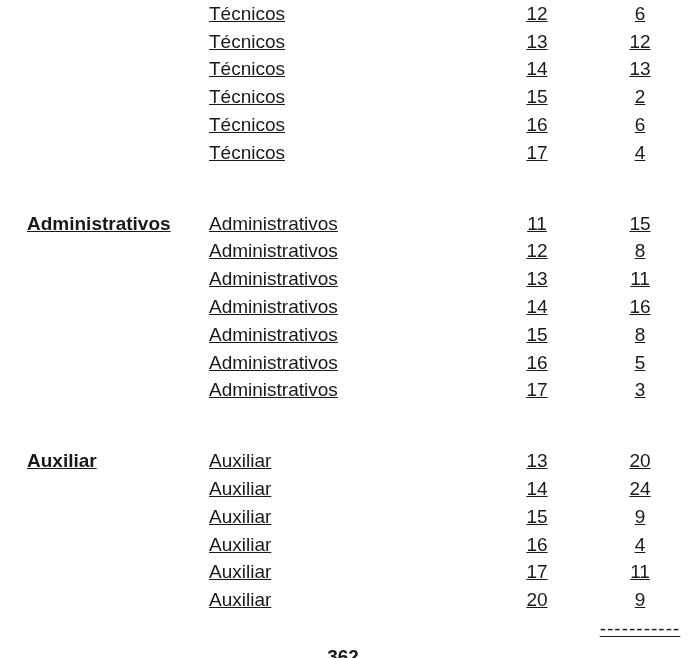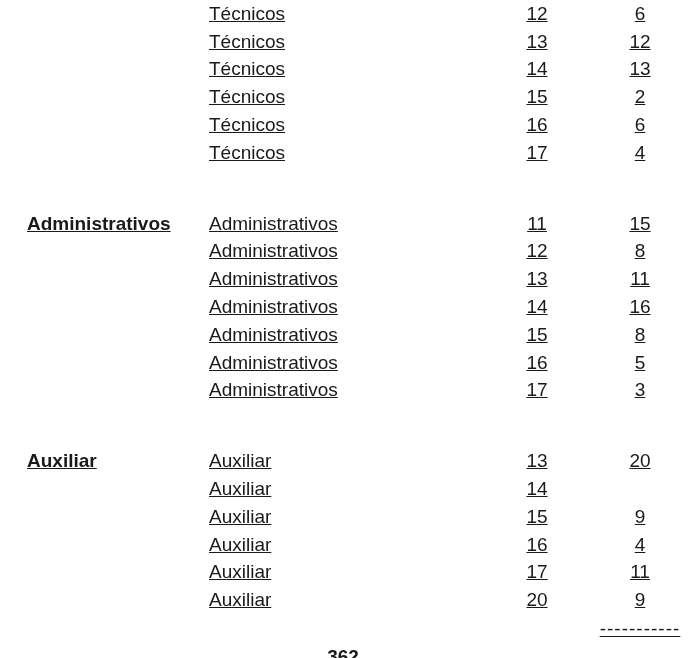--- a/index.html
+++ b/index.html
@@ -141,20 +141,21 @@
     <div class="row">
       <div class="cell-group">Auxiliar</div>
       <div class="cell-item">Auxiliar</div>
       <div class="cell-grade">13</div>
       <div class="cell-count">20</div>
     </div>
     <div class="row">
       <div class="cell-group"></div>
       <div class="cell-item">Auxiliar</div>
       <div class="cell-grade">14</div>
+      <div class="cell-count">24</div>
     </div>
     <div class="row">
       <div class="cell-group"></div>
       <div class="cell-item">Auxiliar</div>
       <div class="cell-grade">15</div>
       <div class="cell-count">9</div>
     </div>
     <div class="row">
       <div class="cell-group"></div>
       <div class="cell-item">Auxiliar</div>

